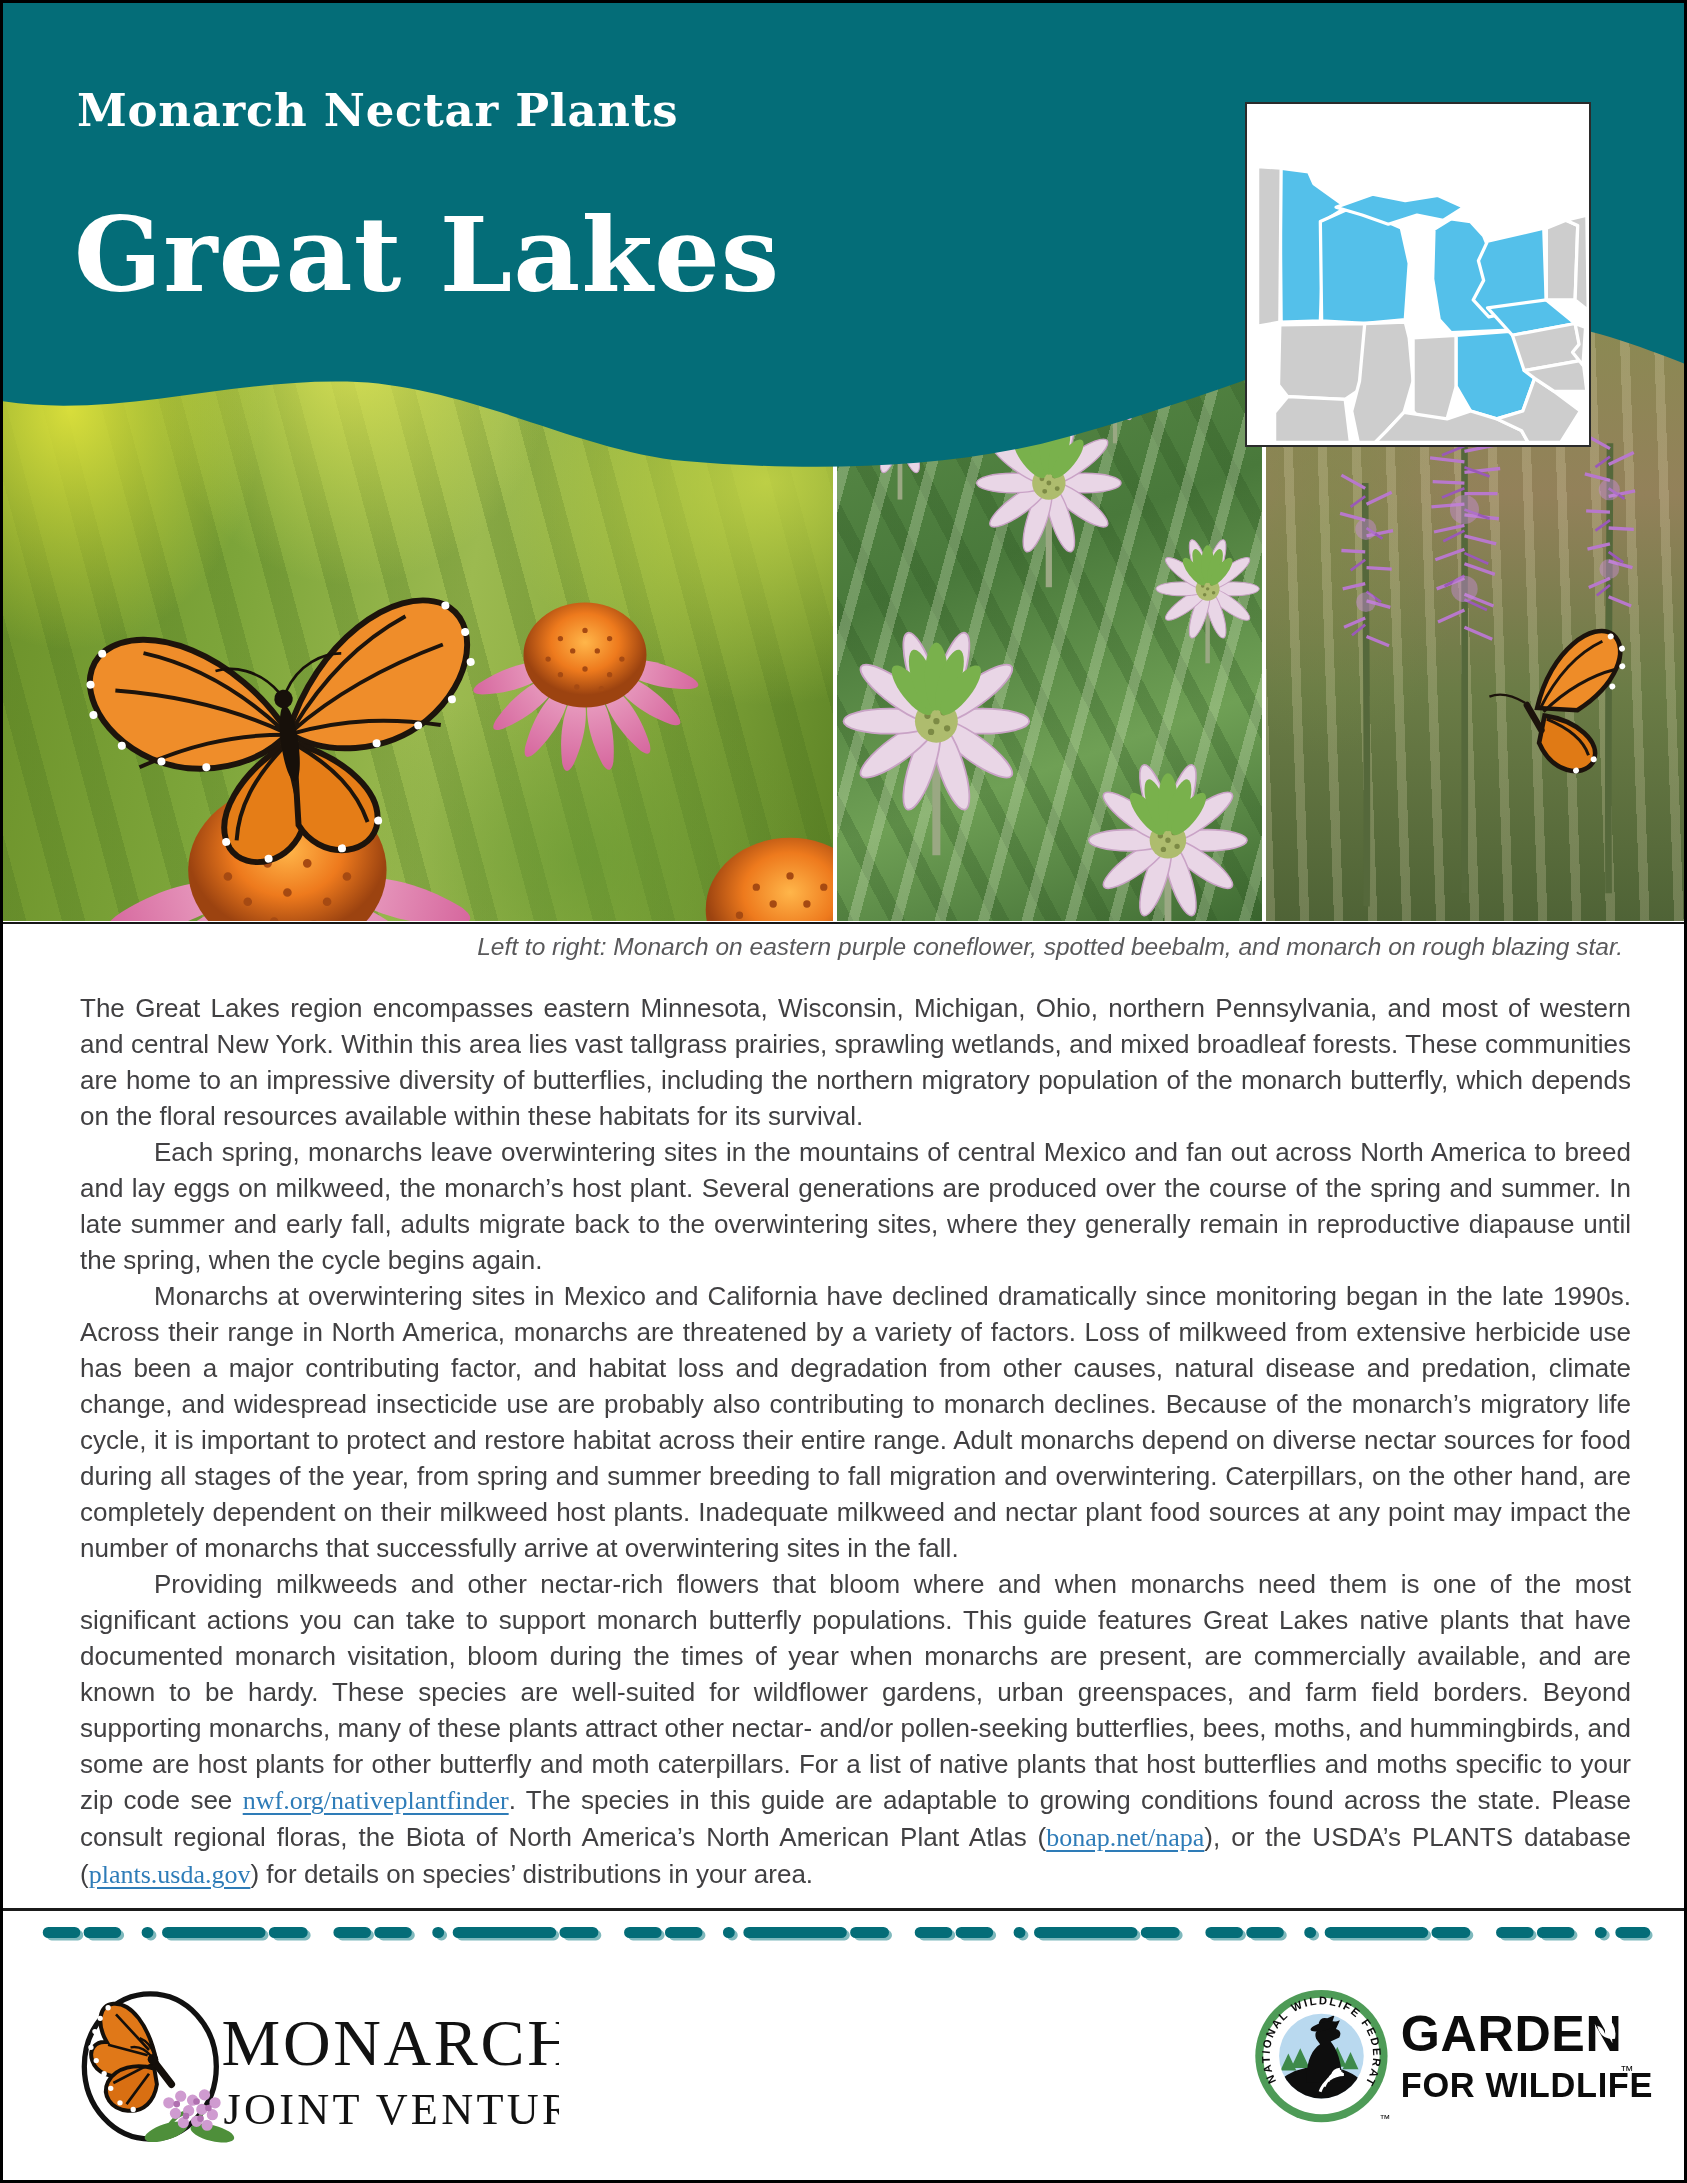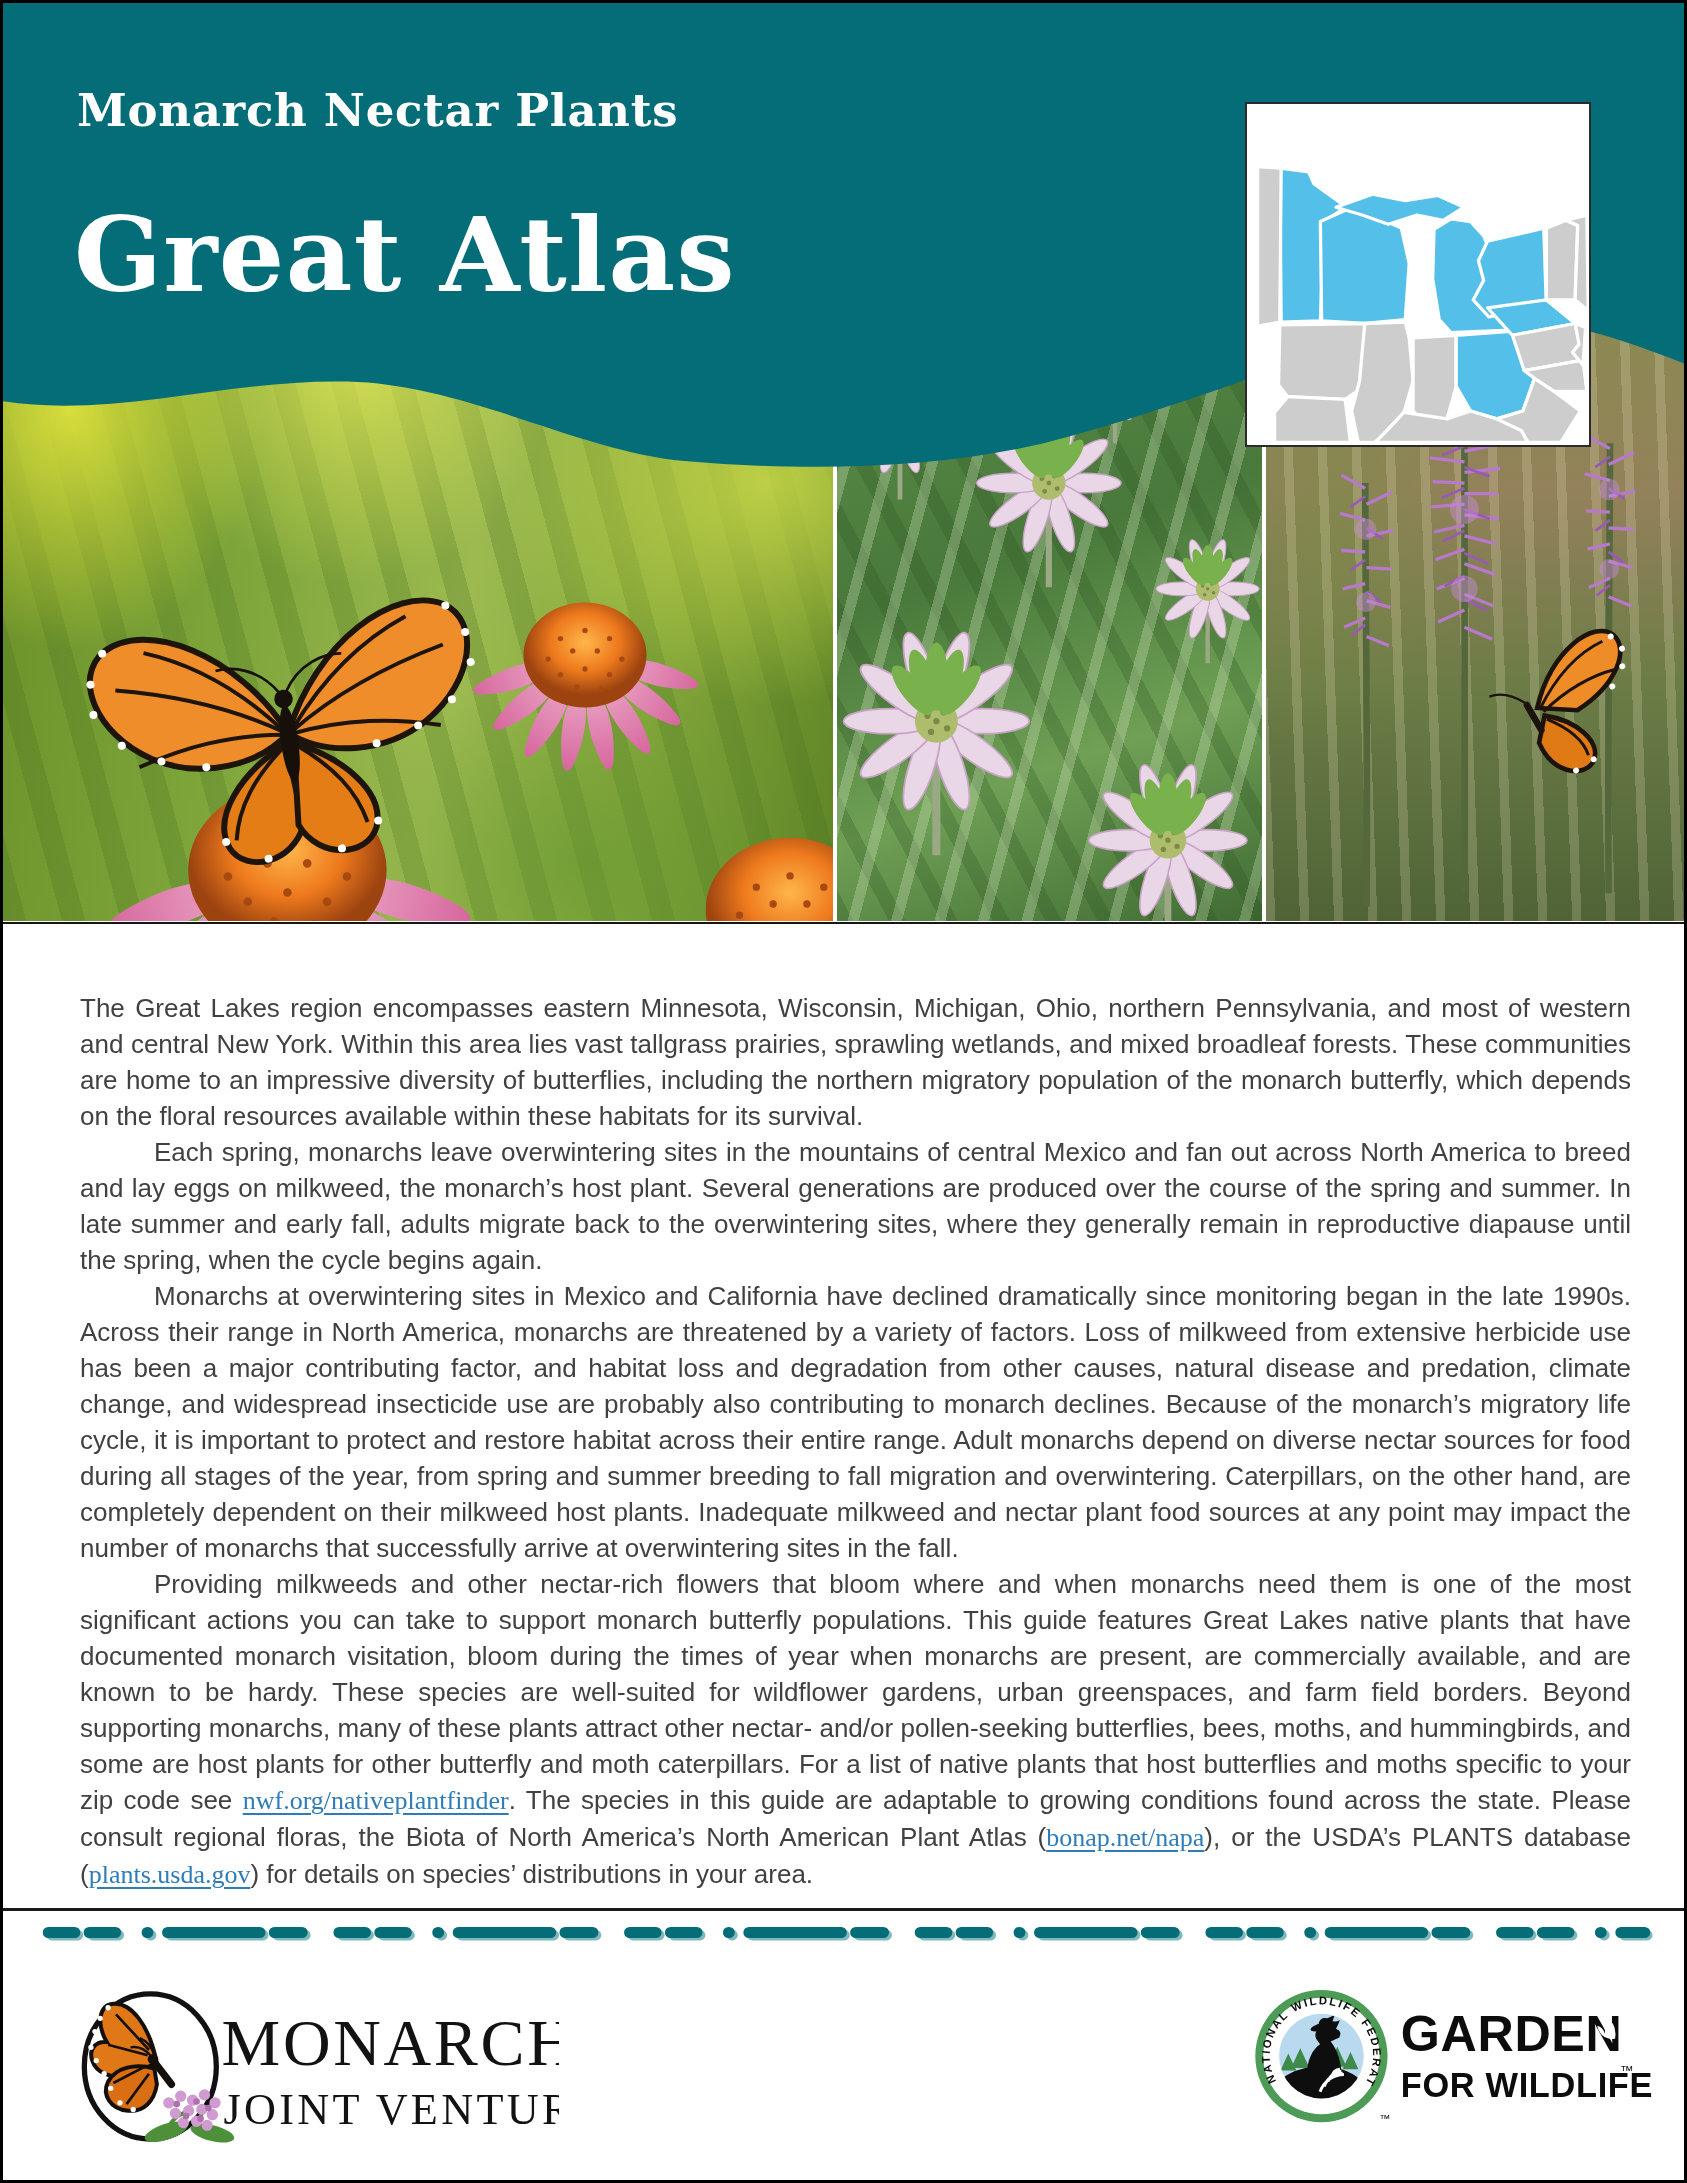--- a/index.html
+++ b/index.html
@@ -178,21 +178,21 @@
           <path d="M-16,-12 C-34,-30 -52,-36 -66,-34" stroke="#1c130c" stroke-width="3.5" fill="none"></path>
         </g>
       </svg>
     </div>
   </div>
 
   <svg class="wave" width="1687" height="503" viewBox="0 0 2550 760">
     <path d="M0,0 H2550 V548 C2470,518 2350,468 2230,478 C2040,494 1830,600 1570,666 C1390,708 1190,706 1030,692 C870,678 700,576 520,572 C340,568 170,628 0,602 Z" fill="var(--teal,#046d78)"></path>
   </svg>
   <div class="title-small">Monarch Nectar Plants</div>
-  <div class="title-large">Great Atlas</div>
+  <div class="title-large">Great Lakes</div>
 
   <div class="map-box" aria-label="eastern Minnesota, Wisconsin, Michigan, Ohio, northern Pennsylvania, New York">
     <svg viewBox="0 0 523 522">
       <rect x="0" y="0" width="523" height="522" fill="#fff"></rect>
       <g class="st">
         <path class="blue" d="M50,98 L94,104 L102,122 L152,158 L126,174 L116,232 L112,332 L52,334 Z"></path>
         <path class="gray" d="M16,96 L52,98 L50,334 L16,340 Z"></path>
         <path class="blue" d="M112,180 L152,162 L200,174 L236,190 L248,244 L242,330 L180,336 L114,332 Z"></path>
         <path class="blue" d="M136,158 L192,138 L242,148 L292,140 L332,158 L300,178 L260,170 L216,184 L176,170 Z"></path>
         <path class="blue" d="M286,192 L312,176 L342,180 L362,202 L374,232 L382,262 L374,300 L388,312 L400,300 L414,320 L402,346 L312,350 L294,330 L284,268 Z"></path>
@@ -207,20 +207,21 @@
         <path class="gray" d="M196,518 L212,502 L240,472 L306,482 L342,470 L382,482 L420,500 L430,518 Z"></path>
         <path class="gray" d="M382,482 L422,470 L440,420 L470,440 L510,470 L480,518 L430,518 L420,500 Z"></path>
         <path class="gray" d="M424,408 L514,392 L520,440 L470,440 L440,420 Z"></path>
         <path class="gray" d="M502,336 L518,342 L514,400 L498,380 L508,368 Z"></path>
         <path class="gray" d="M458,190 L488,178 L506,186 L502,300 L458,300 Z"></path>
         <path class="gray" d="M488,178 L520,170 L522,316 L502,300 L506,186 Z"></path>
       </g>
     </svg>
   </div>
 
+  <div class="caption">Left to right: Monarch on eastern purple coneflower, spotted beebalm, and monarch on rough blazing star.</div>
 
   <div class="body-text">
     <p class="first">The Great Lakes region encompasses eastern Minnesota, Wisconsin, Michigan, Ohio, northern Pennsylvania, and most of western and central New York. Within this area lies vast tallgrass prairies, sprawling wetlands, and mixed broadleaf forests. These communities are home to an impressive diversity of butterflies, including the northern migratory population of the monarch butterfly, which depends on the floral resources available within these habitats for its survival.</p>
     <p>Each spring, monarchs leave overwintering sites in the mountains of central Mexico and fan out across North America to breed and lay eggs on milkweed, the monarch’s host plant. Several generations are produced over the course of the spring and summer. In late summer and early fall, adults migrate back to the overwintering sites, where they generally remain in reproductive diapause until the spring, when the cycle begins again.</p>
     <p>Monarchs at overwintering sites in Mexico and California have declined dramatically since monitoring began in the late 1990s. Across their range in North America, monarchs are threatened by a variety of factors. Loss of milkweed from extensive herbicide use has been a major contributing factor, and habitat loss and degradation from other causes, natural disease and predation, climate change, and widespread insecticide use are probably also contributing to monarch declines. Because of the monarch’s migratory life cycle, it is important to protect and restore habitat across their entire range. Adult monarchs depend on diverse nectar sources for food during all stages of the year, from spring and summer breeding to fall migration and overwintering. Caterpillars, on the other hand, are completely dependent on their milkweed host plants. Inadequate milkweed and nectar plant food sources at any point may impact the number of monarchs that successfully arrive at overwintering sites in the fall.</p>
     <p><span>Providing milkweeds and other nectar-rich flowers that bloom where and when monarchs need them is one of the most significant actions you can take to support monarch butterfly populations. This guide features Great Lakes native plants that have documented monarch visitation, bloom during the times of year when monarchs are present, are commercially available, and are known to be hardy. These species are well-suited for wildflower gardens, urban greenspaces, and farm field borders. Beyond supporting monarchs, many of these plants attract other nectar- and/or pollen-seeking butterflies, bees, moths, and hummingbirds, and some are host plants for other butterfly and moth caterpillars. For a list of native plants that host butterflies and moths specific to your zip code see </span><a class="link">nwf.org/nativeplantfinder</a><span>. The species in this guide are adaptable to growing conditions found across the state. Please consult regional floras, the Biota of North America’s North American Plant Atlas (</span><a class="link">bonap.net/napa</a><span>), or the USDA’s PLANTS database (</span><a class="link">plants.usda.gov</a><span>) for details on species’ distributions in your area.</span></p>
   </div>
 
   <div class="rule"></div>
   <svg class="dashes" width="1687" height="29" viewBox="0 0 2550 44">

